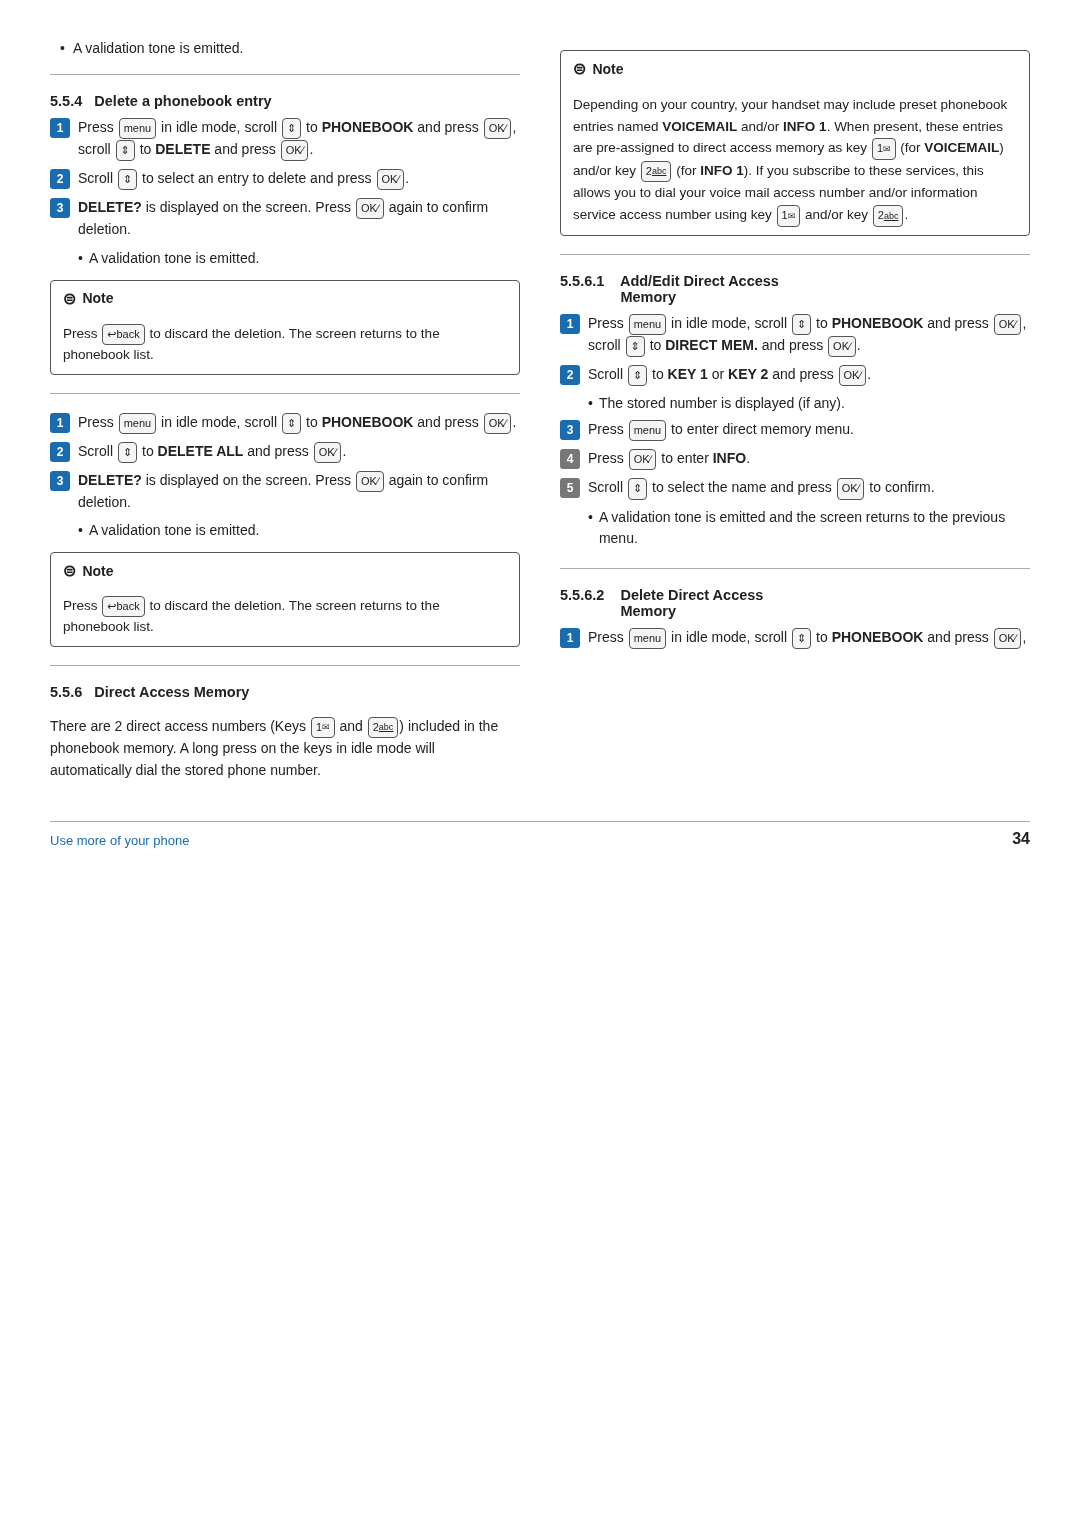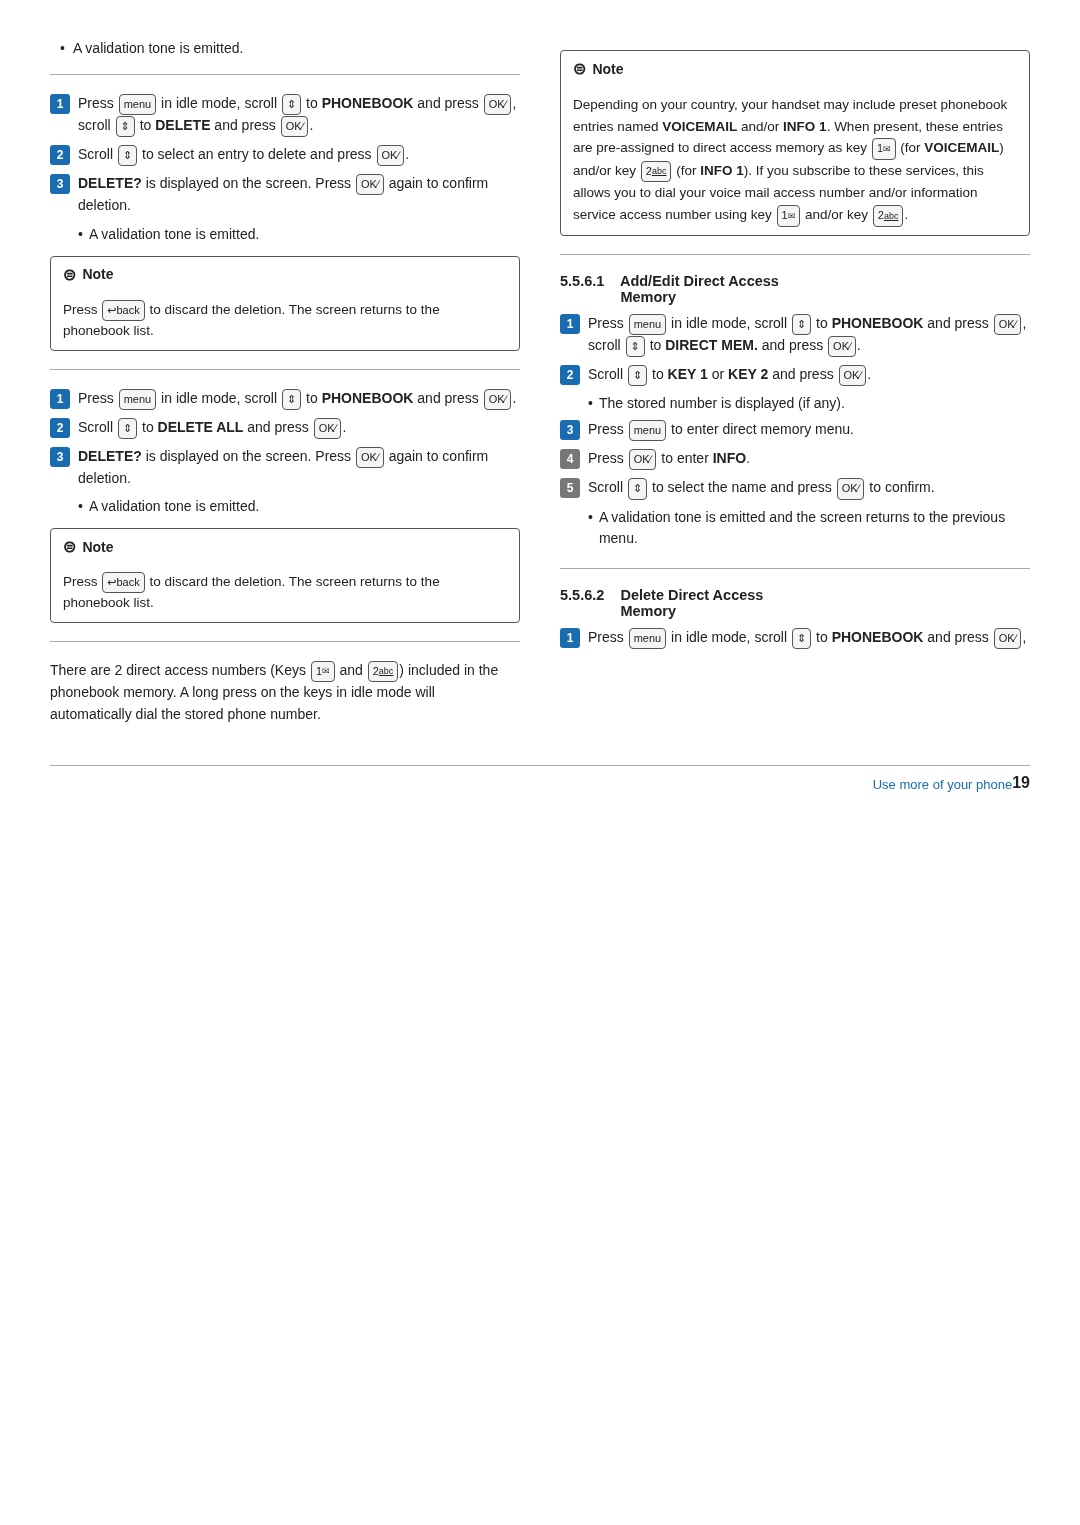--- a/index.html
+++ b/index.html
@@ -95,21 +95,21 @@
       margin: 0 1px;
       background: #f5f5f5;
     }
     .key-btn sup { font-size: 9px; }
     .key-btn sub { font-size: 9px; text-decoration: underline; }
 
     .bold { font-weight: bold; }
 
     .footer-line {
       display: flex;
-      justify-content: flex-end;
+      justify-content: space-between;
       align-items: flex-end;
       margin-top: 30px;
       border-top: 1px solid #aaa;
       padding-top: 8px;
     }
     .footer-left {
       color: #1a6cb0;
       font-size: 13px;
     }
     .footer-right {
@@ -133,20 +133,21 @@
   <div class="col-left">
 
     <div class="top-bullet">
       <span>•</span>
       <span>A validation tone is emitted.</span>
     </div>
 
     <hr>
 
     <div class="section">
+      <h3>5.5.4 &nbsp; Delete a phonebook entry</h3>
       <ul class="steps">
         <li>
           <span class="step-num blue">1</span>
           <span class="step-text">
             Press <span class="key-btn">menu</span> in idle mode, scroll <span class="key-btn">⇕</span> to <span class="bold">PHONEBOOK</span> and press <span class="key-btn">OK∕</span>, scroll <span class="key-btn">⇕</span> to <span class="bold">DELETE</span> and press <span class="key-btn">OK∕</span>.
           </span>
         </li>
         <li>
           <span class="step-num blue">2</span>
           <span class="step-text">
@@ -209,20 +210,21 @@
         </div>
         <div class="note-text">
           Press <span class="key-btn">↩back</span> to discard the deletion. The screen returns to the phonebook list.
         </div>
       </div>
     </div>
 
     <hr>
 
     <div class="section">
+      <h3>5.5.6 &nbsp; Direct Access Memory</h3>
       <p style="line-height:1.55;margin-top:16px;">
         There are 2 direct access numbers (Keys <span class="key-btn">1<sup>✉</sup></span> and <span class="key-btn">2<sub>abc</sub></span>) included in the phonebook memory. A long press on the keys in idle mode will automatically dial the stored phone number.
       </p>
     </div>
 
   </div>
 
   <div class="col-right">
 
     <div class="note-box">
@@ -295,14 +297,14 @@
           </span>
         </li>
       </ul>
     </div>
 
   </div>
 </div>
 
 <div class="footer-line">
   <span class="footer-left">Use more of your phone</span>
-  <span class="footer-right">19</span>
+  <span class="footer-right">34</span>
 </div>
 
 </body></html>

